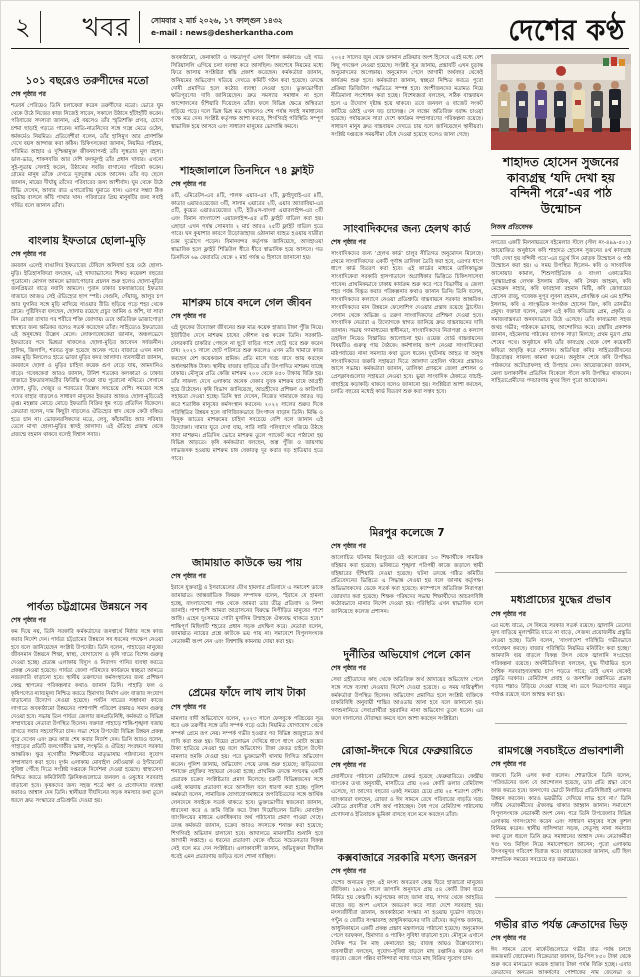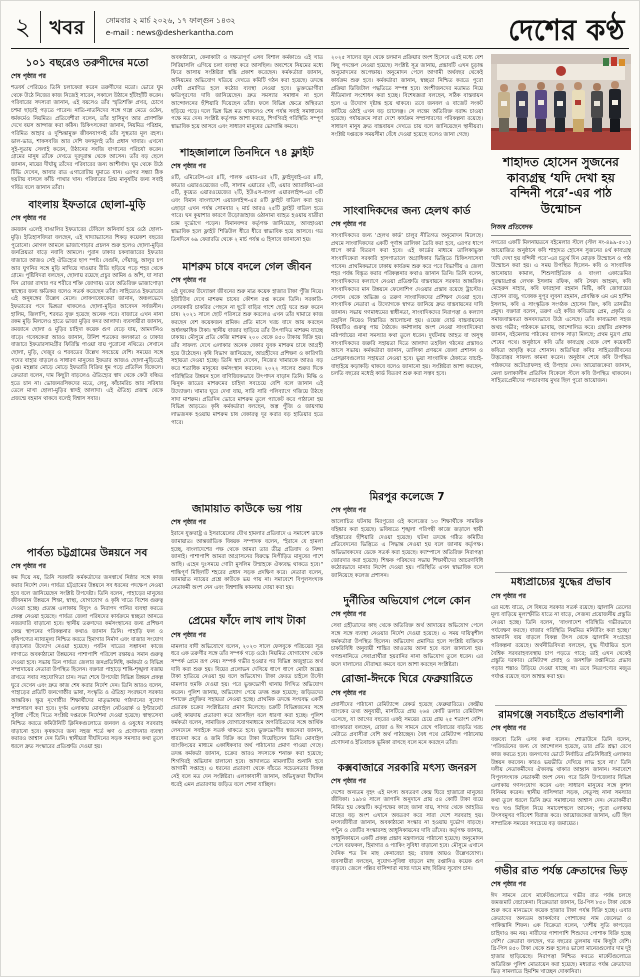--- a/index.html
+++ b/index.html
@@ -4,31 +4,31 @@
 <style>
   html,body{margin:0;padding:0;background:#e9e9e9;}
   .page{position:relative;width:640px;height:977px;margin:0 auto;background:#fcfbf7;
         font-family:"DejaVu Sans","Liberation Sans",sans-serif;color:#141414;
         box-sizing:border-box;border:1px solid #d8d8d4;overflow:hidden;}
   
   .masthead-row{display:flex;justify-content:space-between;align-items:flex-end;padding:10px 14px 2px;}
   .mh-left{display:flex;align-items:center;gap:9px;}
   .pageno{font-size:24px;line-height:1;}
   .vbar{width:1px;height:32px;background:#2a2a2a;}
-  .section{font-size:19px;font-weight:bold;line-height:1;letter-spacing:.5px;}
-  .dateblock{font-size:7.5px;line-height:1.55;color:#222;padding-left:2px;}
+  .section{font-size:26px;font-weight:normal;line-height:1;letter-spacing:.5px;margin-left:33px;}
+  .dateblock{font-size:7.5px;line-height:1.55;color:#222;padding-left:2px;font-weight:bold;}
   .brand{font-size:27px;font-weight:800;line-height:1;transform:scaleY(1.08);letter-spacing:.5px;}
   .head-rule{border-top:1.7px solid #1b1b1b;margin:3px 10px 5px;}
   
   .columns{display:flex;gap:8px;padding:0 10px;align-items:flex-start;}
   .col{flex:0 0 auto;}
   .col-w{width:152px;}
   .col-n{width:140px;}
   article{display:block;}
-  .headline{font-weight:bold;font-size:10.5px;text-align:center;line-height:1.25;margin:2px 0 2px;}
+  .headline{font-weight:bold;font-size:10.5px;text-align:center;line-height:1.25;margin:20px 0 2px;}
   .headline.lead{font-size:12px;text-align:center;margin:5px 0 5px;line-height:1.3;}
   .kicker{font-size:6.2px;font-weight:bold;margin:1px 0 2px;}
   .byline{font-size:6.2px;font-weight:bold;margin:1px 0 3px;padding-bottom:2px;border-bottom:.6px solid #888;}
   .body{font-size:5.4px;line-height:1.42;text-align:justify;overflow:hidden;color:#262626;word-break:break-word;}
   .rule{border-top:1px solid #a9a9a9;margin:5px 4px 2px;}
   
   .photo{width:140px;height:96px;display:block;}
 </style>
 </head>
 <body>

